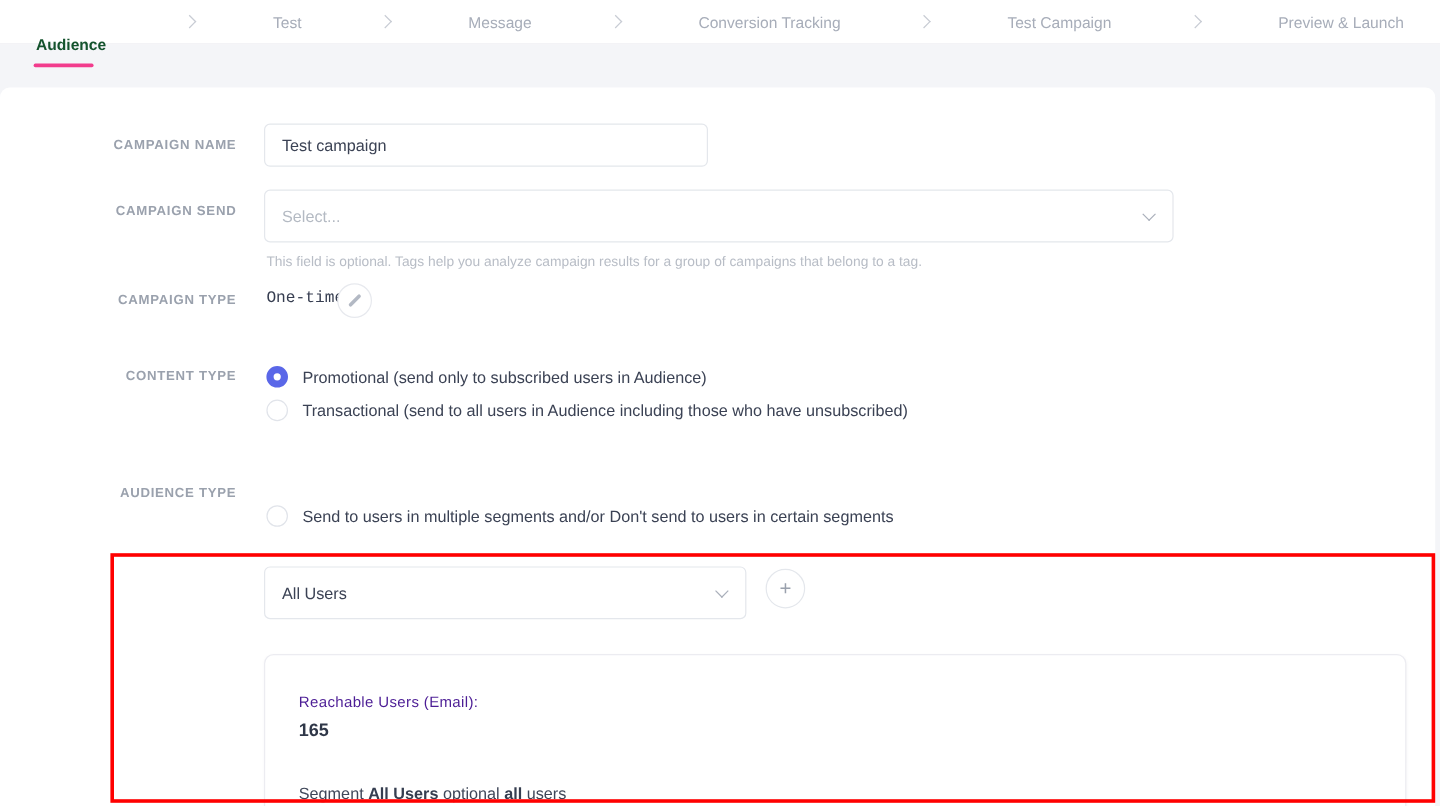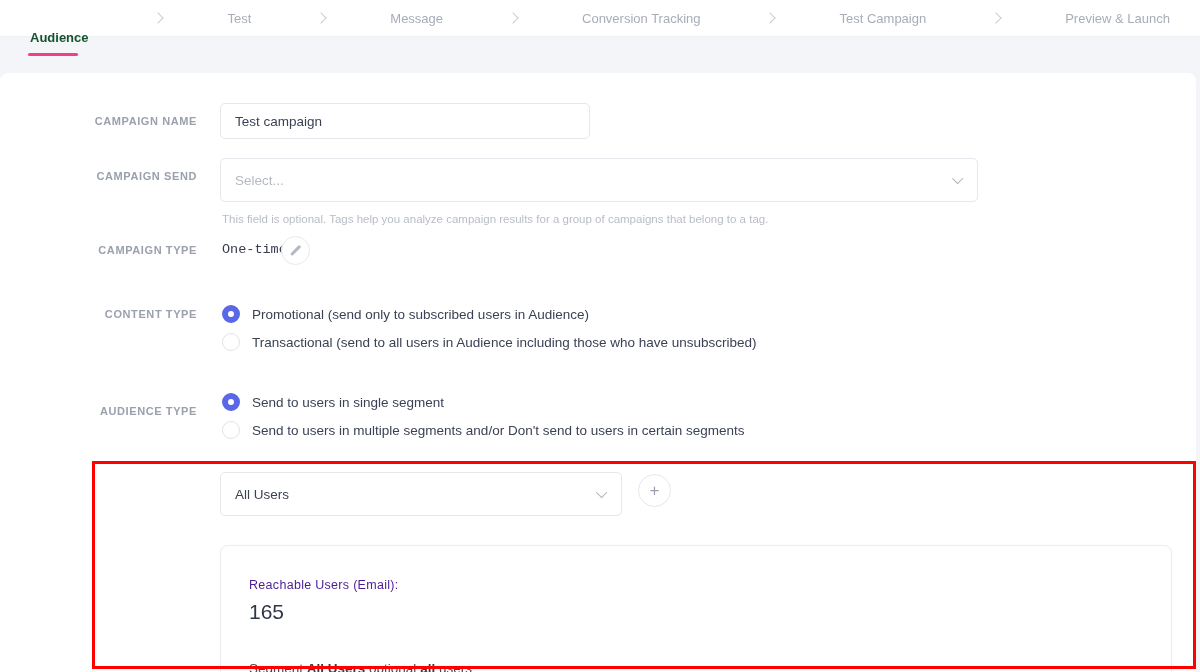--- a/index.html
+++ b/index.html
@@ -103,21 +103,21 @@
   }
 
   
   .summary-card {
     position:absolute; left:220px; top:472px; width:952px; height:160px;
     background:#fff; border:1px solid #ececf1; border-radius:8px;
     box-shadow:0 1px 3px rgba(40,50,70,.04);
     padding:32px 0 0 28px;
   }
   .reach-label { font-size:12.5px; color:#4c1d95; letter-spacing:.3px; }
-  .reach-count { margin-top:8px; font-size:21px; font-weight:400; color:#2f3748; }
+  .reach-count { margin-top:8px; font-size:15px; font-weight:700; color:#2f3748; }
   .segment-line { margin-top:37px; font-size:13.5px; color:#3f4759; }
   .segment-line b { font-weight:700; color:#363e50; }
 
   
   .annotation-box {
     position:absolute; left:92px; top:461px; width:1104px; height:208px;
     border:3px solid #ff0000; z-index:5; pointer-events:none;
   }
 </style>
 </head>
@@ -164,24 +164,20 @@
   <div class="radio-row" style="top:232px;">
     <span class="radio on"></span>
     <span class="radio-label">Promotional (send only to subscribed users in Audience)</span>
   </div>
   <div class="radio-row" style="top:260px;">
     <span class="radio off"></span>
     <span class="radio-label">Transactional (send to all users in Audience including those who have unsubscribed)</span>
   </div>
 
   <div class="field-label" style="top:320px;">AUDIENCE TYPE</div>
-  <div class="radio-row" style="top:320px;">
-    <span class="radio on"></span>
-    <span class="radio-label">Send to users in single segment</span>
-  </div>
   <div class="radio-row" style="top:348px;">
     <span class="radio off"></span>
     <span class="radio-label">Send to users in multiple segments and/or Don't send to users in certain segments</span>
   </div>
 
   <div class="select" style="top:399px; width:402px;">
     <span class="sel-text">All Users</span>
     <span class="chev-down"></span>
   </div>
   <div class="plus-circle" style="left:638px; top:401px;">

